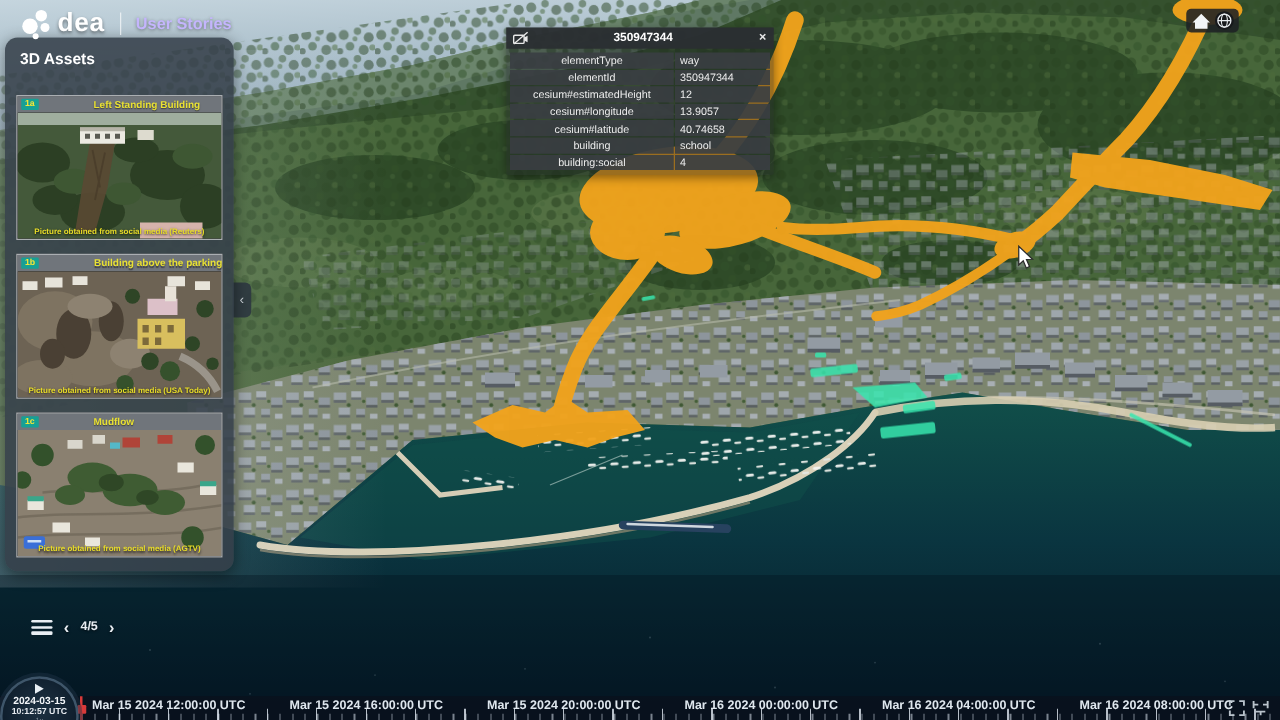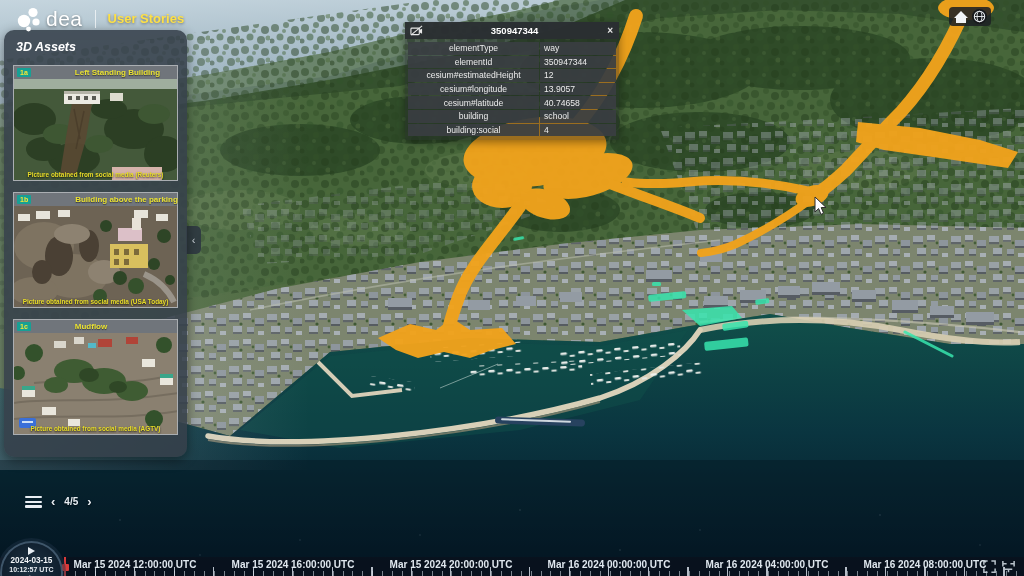--- a/index.html
+++ b/index.html
@@ -6,31 +6,31 @@
   html,body { background:#05101a; }
   #stage {
     position:relative; width:1024px; height:576px; overflow:hidden;
     font-family:"Liberation Sans", sans-serif; background:#0a1f2b;
   }
   #map-svg { position:absolute; inset:0; z-index:0; cursor:default; }
 
   
   #app-header { position:absolute; left:16px; top:5px; z-index:30; display:flex; align-items:center; gap:8px; }
   #logo-wrap { display:flex; align-items:center; gap:3px; }
-  #logo-text { color:#fff; font-size:21px; font-weight:normal; letter-spacing:.5px; text-shadow:0 1px 3px rgba(0,0,0,.45); }
+  #logo-text { color:#fff; font-size:21px; font-weight:bold; letter-spacing:.5px; text-shadow:0 1px 3px rgba(0,0,0,.45); }
   #header-divider { width:1px; height:18px; background:rgba(255,255,255,.65); margin:0 4px; }
-  #app-subtitle { color:#fde047; font-size:13px; font-weight:bold; text-shadow:0 1px 3px rgba(0,0,0,.45); }
+  #app-subtitle { color:#c4b5fd; font-size:13px; font-weight:bold; text-shadow:0 1px 3px rgba(0,0,0,.45); }
 
   
   #assets-panel {
     position:absolute; left:4px; top:30px; width:183px; height:427px; z-index:20;
     background:rgba(54,64,74,.88); border-radius:10px; box-shadow:0 3px 12px rgba(0,0,0,.45);
     padding:8px 9px 6px 9px;
   }
-  #assets-title { color:#fff; font-size:12.5px; font-weight:bold; margin:2px 0 11px 3px;font-style:italic; }
+  #assets-title { color:#fff; font-size:12.5px; font-weight:bold; margin:2px 0 22px 3px; }
   .asset-card { width:165px; margin-bottom:11px; border:1px solid rgba(205,210,215,.8); background:#222; cursor:pointer; }
   .card-head { display:flex; align-items:center; gap:4px; height:13px; background:rgba(143,150,158,.72); padding:0 3px; }
   .card-badge { background:#17a095; color:#f5e636; font-size:7px; font-weight:bold; padding:1px 3px; line-height:1; border-radius:1px; }
   .card-title { color:#e9e134; font-size:8px; font-weight:bold; text-shadow:0 1px 1px rgba(0,0,0,.5); white-space:nowrap;padding-left:40px; }
   .card-photo { position:relative; width:100%; height:101px; overflow:hidden; }
   .card-photo svg { display:block; }
   .card-caption {
     position:absolute; left:0; right:0; bottom:2px; text-align:center;
     color:#e8dc28; font-size:6.4px; font-weight:bold; text-shadow:0 1px 2px rgba(0,0,0,.8);
   }

